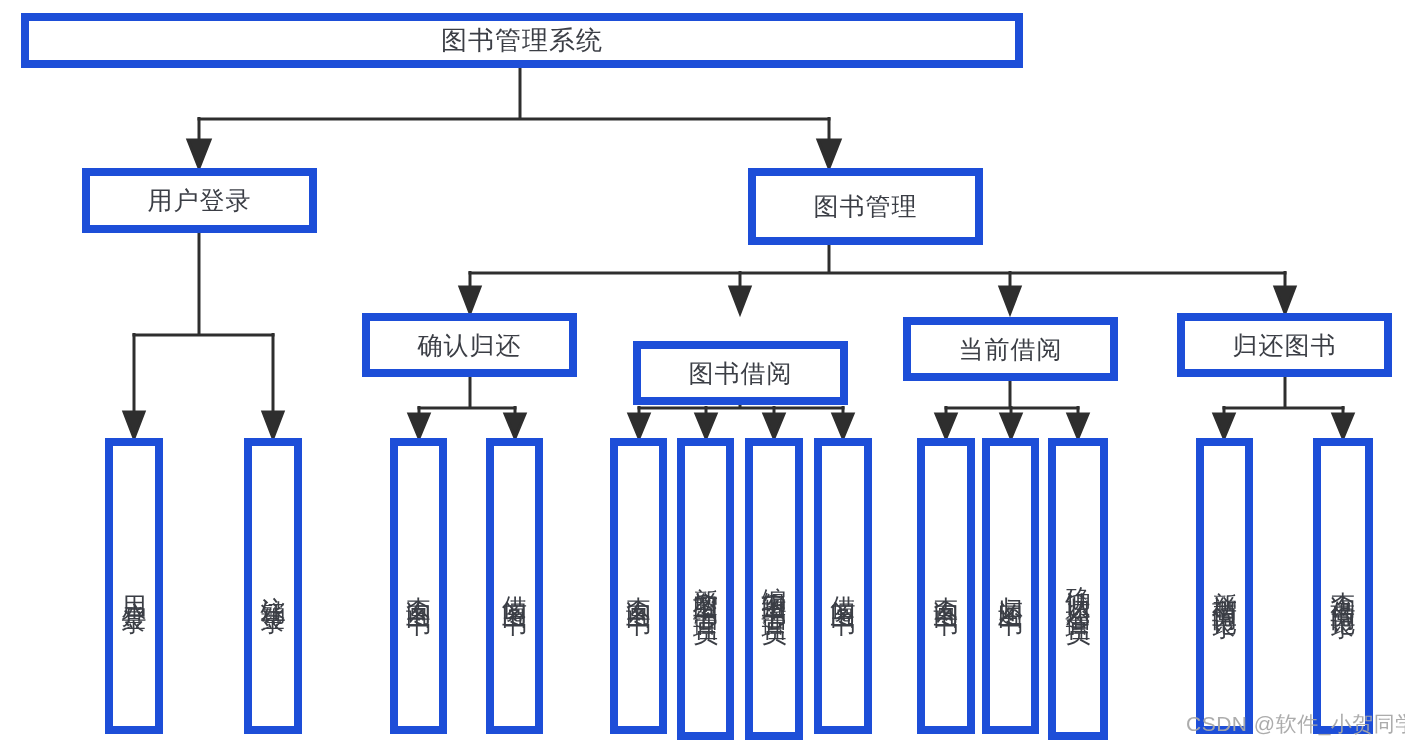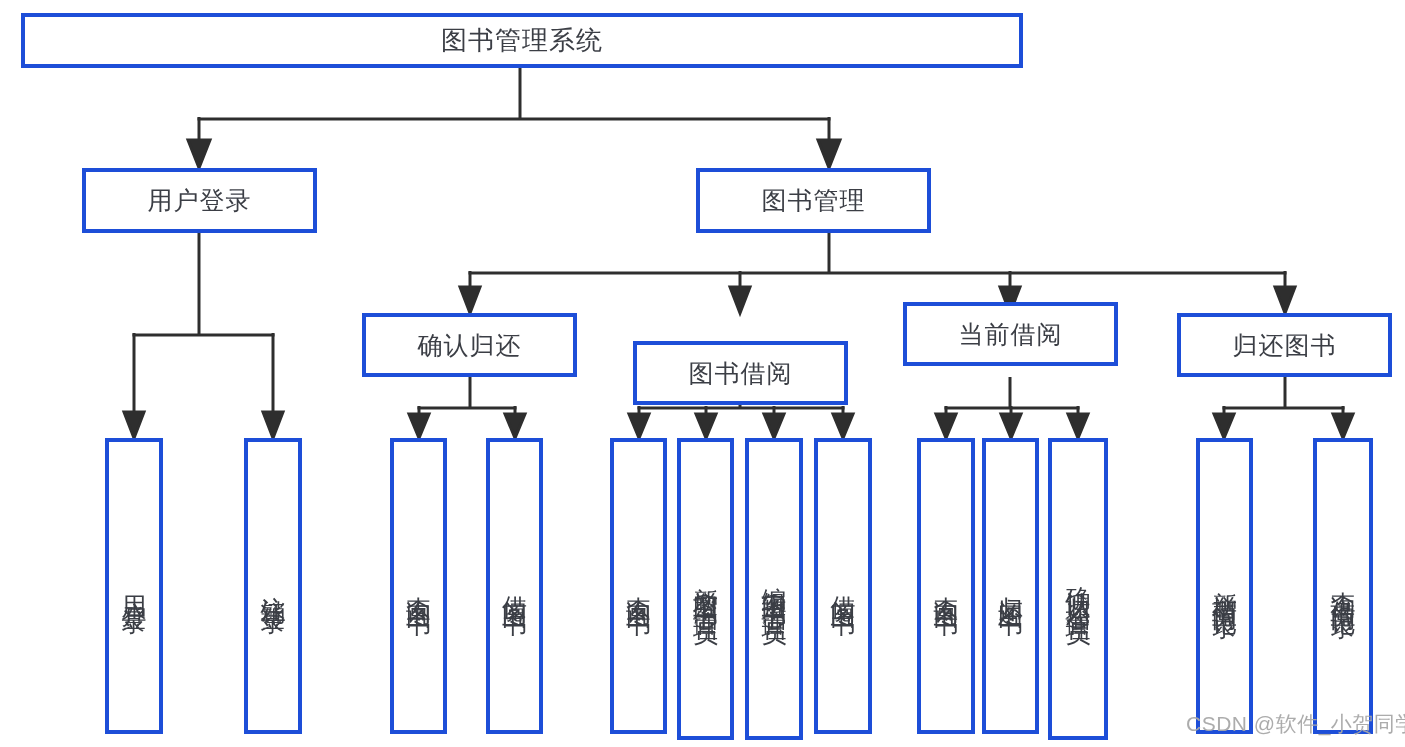--- a/index.html
+++ b/index.html
@@ -7,21 +7,21 @@
     position:relative;
     width:1405px;height:747px;
     background:#ffffff;
     font-family:"Liberation Sans","DejaVu Sans",sans-serif;
     overflow:hidden;
   }
   svg.wires{position:absolute;left:0;top:0;width:1405px;height:747px;}
   .node{
     position:absolute;
     box-sizing:border-box;
-    border:4px solid #1d4ed8;
+    border:8px solid #1d4ed8;
     background:#ffffff;
     display:flex;align-items:center;justify-content:center;
     color:#3b3e45;
   }
   .node.h span{
     font-size:25px;
     letter-spacing:1px;
     white-space:nowrap;
   }
   #n-root span{font-size:26px;}
@@ -29,25 +29,25 @@
     writing-mode:vertical-rl;
     text-orientation:mixed;
     font-size:25px;
     letter-spacing:5px;
     line-height:1;
   }
   
   #n-root {left:21px;  top:13px;  width:1002px; height:55px;}
   
   #n-user {left:82px;  top:168px; width:235px; height:65px;}
-  #n-mgmt {left:696px; top:168px; width:235px; height:65px;}
+  #n-mgmt {left:748px; top:168px; width:235px; height:77px;}
   
   #n-rec  {left:362px;  top:313px; width:215px; height:64px;}
   #n-bor  {left:633px;  top:321px; width:215px; height:64px;margin-top:20px;}
-  #n-cur  {left:903px;  top:302px; width:215px; height:64px;}
+  #n-cur  {left:903px;  top:317px; width:215px; height:64px;}
   #n-log  {left:1177px; top:313px; width:215px; height:64px;}
   
   .node.v{top:438px;height:296px;}
   #v-login  {left:105px;  width:58px;}
   #v-logout {left:244px;  width:58px;}
   #v-nbq    {left:390px;  width:57px;}
   #v-nbb    {left:486px;  width:57px;}
   #v-bbq    {left:610px;  width:57px;}
   #v-bba    {left:677px;  width:57px; height:302px;}
   #v-bbe    {left:745px;  width:58px; height:302px;}

